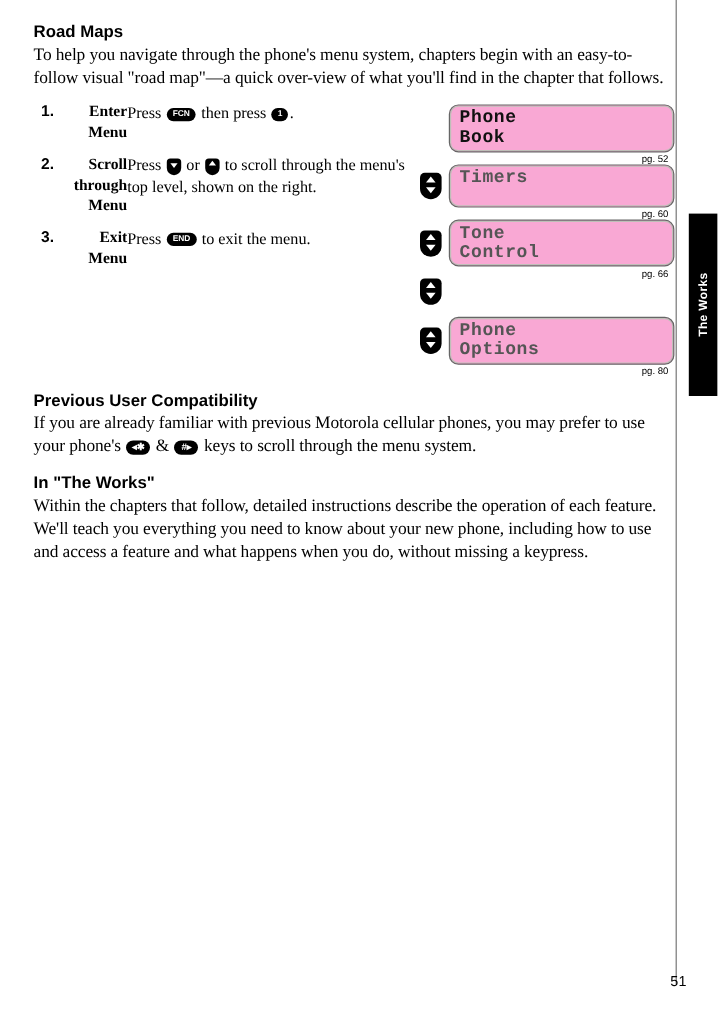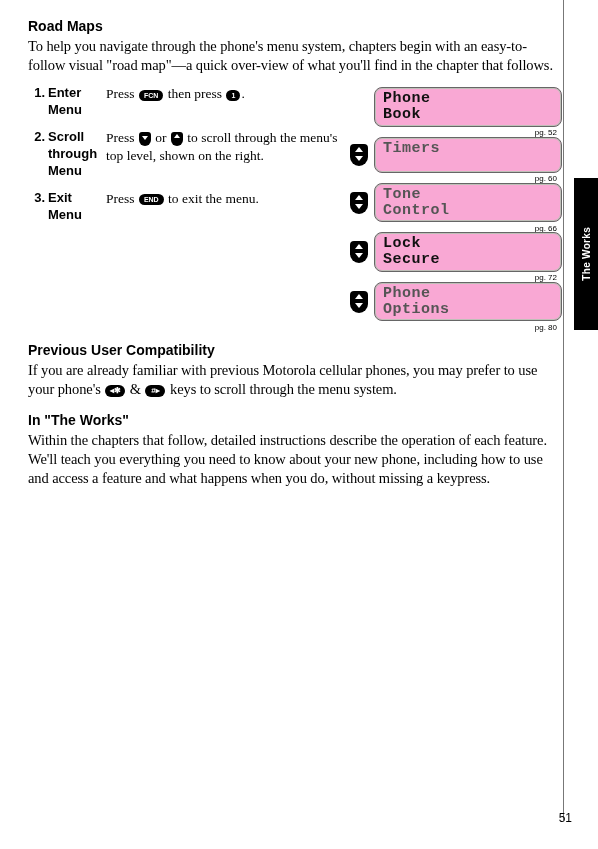--- a/index.html
+++ b/index.html
@@ -71,26 +71,27 @@
     .step-num {
       font-family: Arial, Helvetica, sans-serif;
       font-weight: bold;
       font-size: 13px;
       width: 20px;
       flex-shrink: 0;
       text-align: right;
       padding-right: 3px;
     }
     .step-label {
-      font-family: Liberation Sans, sans-serif;
+      font-family: Liberation Serif, serif;
       font-weight: bold;
       font-size: 13px;
       width: 58px;
       flex-shrink: 0;
       line-height: 1.3;
+      text-align: right;
     }
     .step-desc {
       font-size: 13.5px;
       line-height: 1.3;
       flex: 1;
     }
     .pill {
       display: inline-block;
       vertical-align: middle;
       background: #000;
@@ -289,25 +290,20 @@
         <div class="rm-nav-btn"></div>
         <div class="rm-screen">
           <div class="line">Tone</div>
           <div class="line">Control</div>
           <div class="rm-pg">pg. 66</div>
         </div>
       </div>
 
       <div class="rm-row">
         <div class="rm-nav-btn"></div>
-        <div class="rm-screen active">
-          <div class="line">Lock</div>
-          <div class="line">Secure</div>
-          <div class="rm-pg">pg. 72</div>
-        </div>
       </div>
 
       <div class="rm-row">
         <div class="rm-nav-btn"></div>
         <div class="rm-screen">
           <div class="line">Phone</div>
           <div class="line">Options</div>
           <div class="rm-pg">pg. 80</div>
         </div>
       </div>

